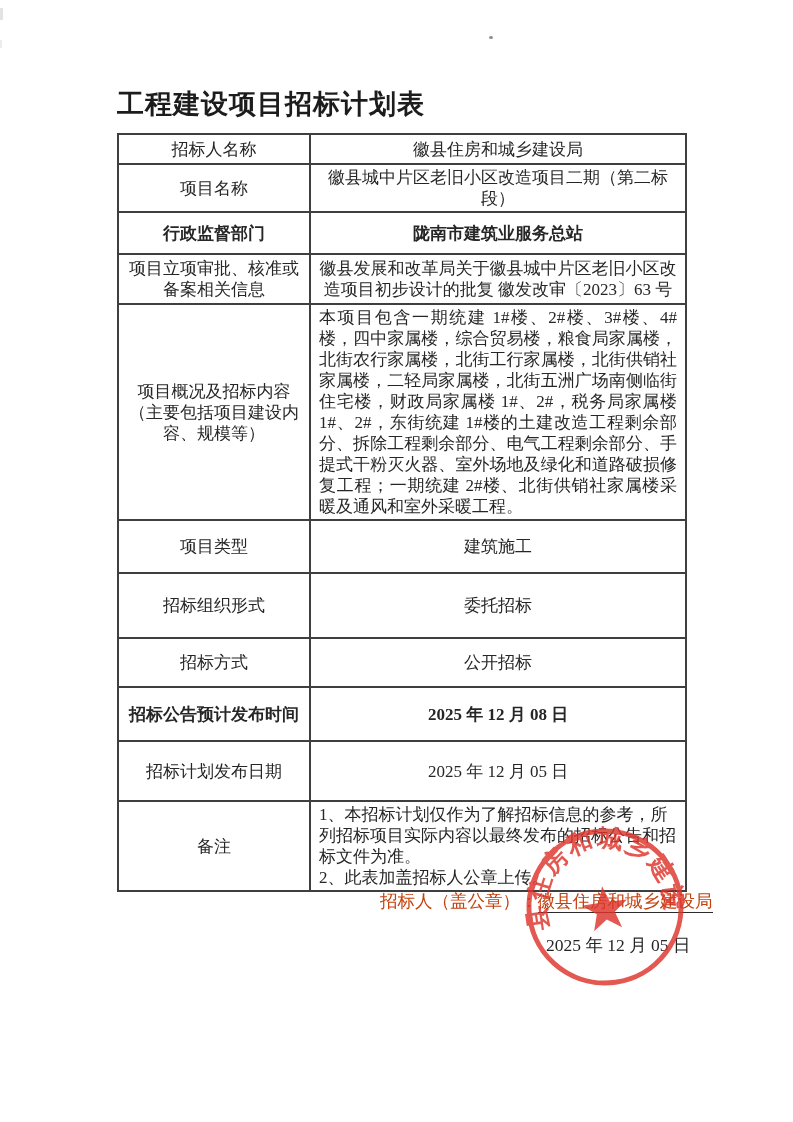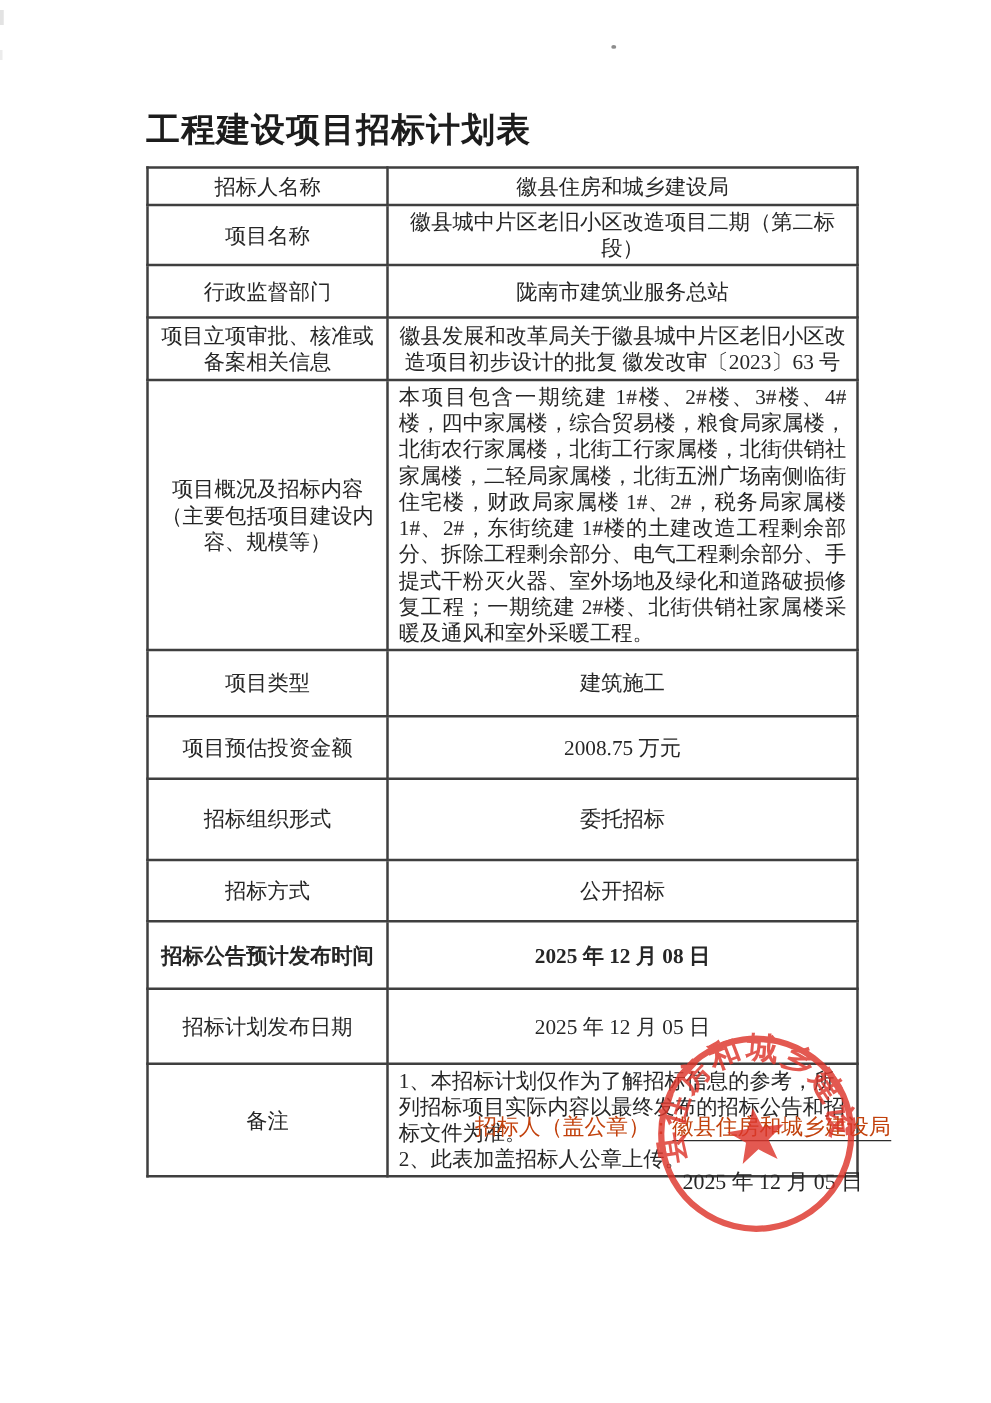--- a/index.html
+++ b/index.html
@@ -33,21 +33,21 @@
     font-size:17px;line-height:21px;color:#262626;
     padding:2px 8px;
     vertical-align:middle;
     overflow:hidden;
   }
   td.lbl{text-align:center;}
   td.val{text-align:center;}
   td.val-left{text-align:justify;text-align-last:left;}
   td.val-remarks{text-align:left;white-space:pre-line;vertical-align:top;padding-top:6px;line-height:22px;}
   td.val-desc{line-height:20.5px;padding:4px 9px;}
-  tr.r1{height:30px;} tr.r2{height:35px;font-family:Liberation Serif, serif;} tr.r3{height:42px;}
+  tr.r1{height:30px;} tr.r2{height:35px;font-family:Liberation Serif, serif;} tr.r3{height:42px;font-weight:bold;}
   tr.r4{height:50px;} tr.r5{height:183px;} tr.r6{height:53px;}
   tr.r7{height:50px;} tr.r8{height:65px;} tr.r9{height:49px;}
   tr.r10{height:54px;font-weight:bold;} tr.r11{height:60px;} tr.r12{height:87px;}
 
   .sig-line{
     position:absolute;left:380px;top:889px;
     font-size:17.5px;color:#c2410c;white-space:nowrap;
   }
   .sig-name{border-bottom:1.5px solid #2c2c2c;padding-bottom:1px;}
   .sig-date{
@@ -94,24 +94,20 @@
         <td class="val">徽县发展和改革局关于徽县城中片区老旧小区改造项目初步设计的批复 徽发改审〔2023〕63 号</td>
       </tr>
       <tr class="r5">
         <td class="lbl">项目概况及招标内容（主要包括项目建设内容、规模等）</td>
         <td class="val val-left val-desc">本项目包含一期统建 1#楼、2#楼、3#楼、4#楼，四中家属楼，综合贸易楼，粮食局家属楼，北街农行家属楼，北街工行家属楼，北街供销社家属楼，二轻局家属楼，北街五洲广场南侧临街住宅楼，财政局家属楼 1#、2#，税务局家属楼 1#、2#，东街统建 1#楼的土建改造工程剩余部分、拆除工程剩余部分、电气工程剩余部分、手提式干粉灭火器、室外场地及绿化和道路破损修复工程；一期统建 2#楼、北街供销社家属楼采暖及通风和室外采暖工程。</td>
       </tr>
       <tr class="r6">
         <td class="lbl">项目类型</td>
         <td class="val">建筑施工</td>
       </tr>
-      <tr class="r7">
-        <td class="lbl">项目预估投资金额</td>
-        <td class="val">2008.75 万元</td>
-      </tr>
       <tr class="r8">
         <td class="lbl">招标组织形式</td>
         <td class="val">委托招标</td>
       </tr>
       <tr class="r9">
         <td class="lbl">招标方式</td>
         <td class="val">公开招标</td>
       </tr>
       <tr class="r10">
         <td class="lbl">招标公告预计发布时间</td>

